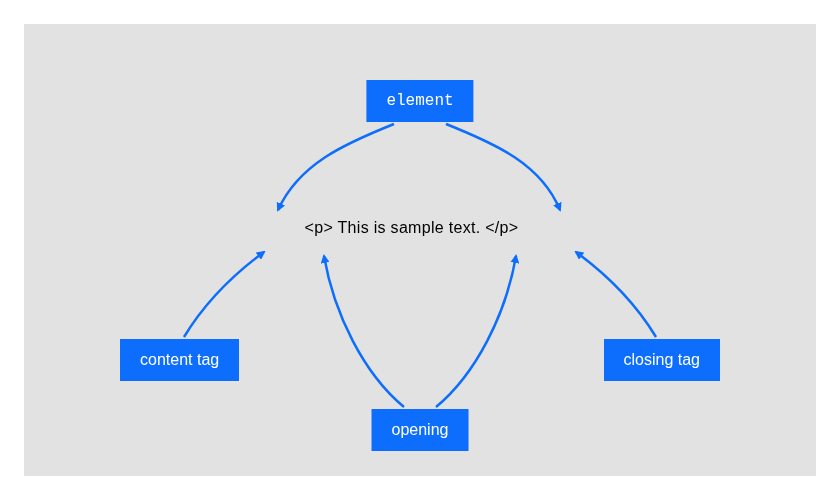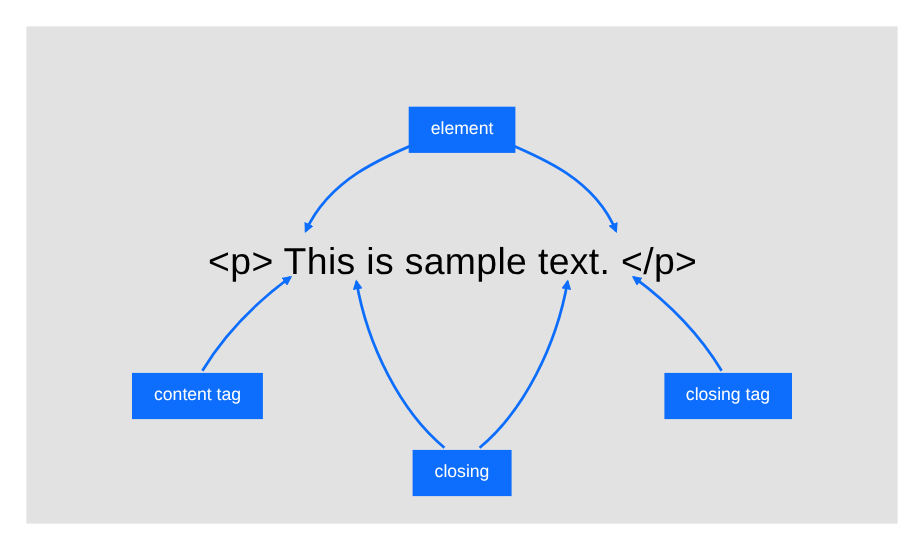--- a/index.html
+++ b/index.html
@@ -31,21 +31,21 @@
       font-weight: 400;
       text-align: center;
       white-space: nowrap;
     }
     .code-line {
       position: absolute;
       top: 195px;
       left: 0;
       right: 17px;
       text-align: center;
-      font-size: 34px;
+      font-size: 16px;
       color: #000000;
       font-weight: 400;
       letter-spacing: 0.3px;
     }
     .code-line span {
       display: inline;
     }
     svg.arrows {
       position: absolute;
       top: 0;
@@ -53,31 +53,31 @@
       width: 792px;
       height: 452px;
       pointer-events: none;
     }
   </style>
 </head>
 <body>
 
 <div class="canvas">
 
-  <div class="label-box" style="top:73px; left:50%; transform:translateX(-50%);">element</div>
+  <div class="label-box" style="top:56px; left:50%; transform:translateX(-50%);font-family:Liberation Mono, monospace;">element</div>
 
   <div class="code-line">
     <span>&lt;p&gt; </span><span>This is sample text.</span><span> &lt;/p&gt;</span>
   </div>
 
   <div class="label-box" style="top:315px; left:96px;">content tag</div>
 
   <div class="label-box" style="top:315px; right:96px;">closing tag</div>
 
-  <div class="label-box" style="top:385px; left:50%; transform:translateX(-50%);">closing</div>
+  <div class="label-box" style="top:385px; left:50%; transform:translateX(-50%);">opening</div>
 
   <svg class="arrows" viewBox="0 0 792 452">
     <defs>
       <marker id="arrowhead" markerWidth="9" markerHeight="9" refX="7" refY="4.5" orient="auto" markerUnits="userSpaceOnUse">
         <path d="M0,0 L9,4.5 L0,9 Z" fill="#0d6efd"></path>
       </marker>
     </defs>
 
     <path d="M 370 100 C 320 120, 275 140, 254 186" stroke="#0d6efd" stroke-width="2.5" fill="none" marker-end="url(#arrowhead)"></path>
 

